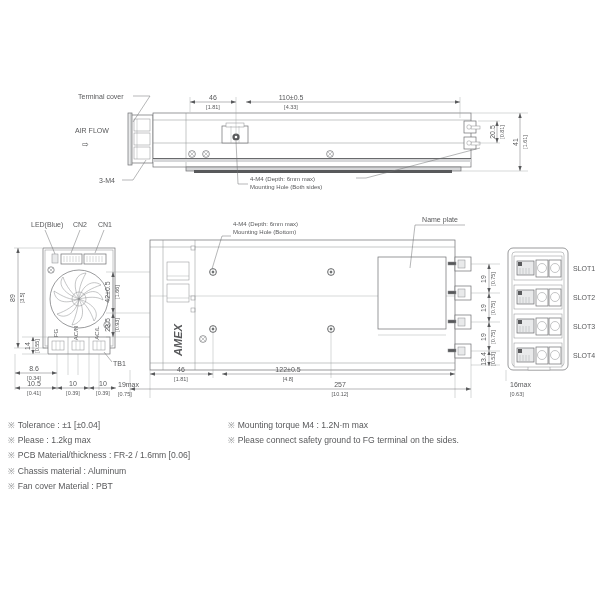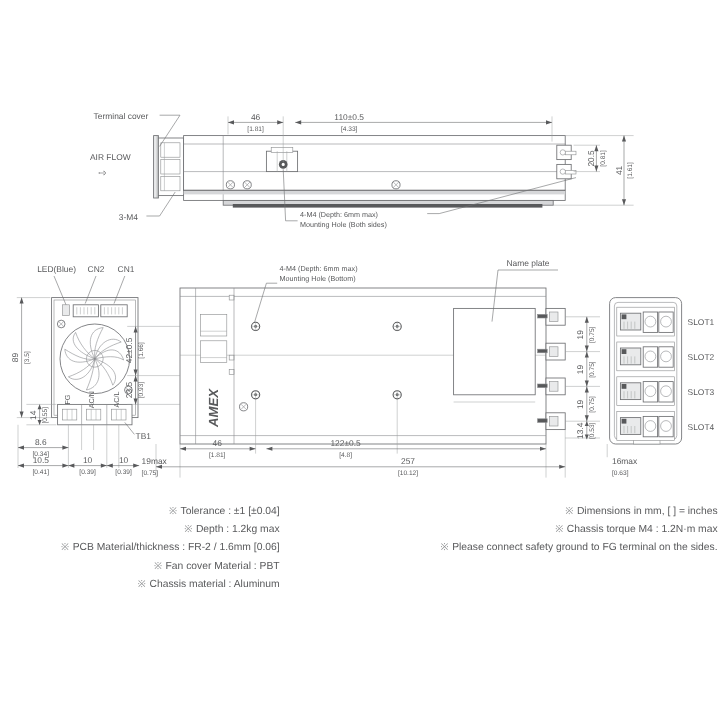--- a/index.html
+++ b/index.html
@@ -19,21 +19,21 @@
   .ln{stroke:#6d6e71;fill:none;stroke-width:0.7;}
   .lnthin{stroke:#8a8c8e;fill:none;stroke-width:0.5;}
   .lnmed{stroke:#58595b;fill:none;stroke-width:0.9;}
   .lndim{stroke:#6d6e71;fill:none;stroke-width:0.5;}
   .lnext{stroke:#9a9c9e;fill:none;stroke-width:0.4;}
   .lead{stroke:#6d6e71;fill:none;stroke-width:0.5;}
   .fillw{fill:#ffffff;}
   .fillg{fill:#e9eaeb;}
   .fillgg{fill:#d6d7d9;}
   .fillk{fill:#58595b;}
-  .notes{position:absolute;font-size:8.6px;line-height:14.2px;color:#58595b;text-align:right;}
+  .notes{position:absolute;font-size:8.6px;line-height:14.2px;color:#58595b;}
   #notes-left{left:8px;top:418px;width:225px;}
   #notes-right{left:228px;top:418px;width:370px;}
   .note-row{white-space:nowrap;}
   .note-mark{color:#8a8c8e;font-size:8px;margin-right:3px;}
 </style>
 </head>
 <body>
 
 <div id="sheet">
 <svg width="600" height="600" viewBox="0 0 600 600">
@@ -552,23 +552,22 @@
       <circle cx="555" cy="355" r="4.5" class="lnthin fillw"></circle>
       <text class="lbl t7" x="573" y="358">SLOT4</text>
     </g>
   </g>
 
 </svg>
 </div>
 
 <div class="notes" id="notes-left">
   <div class="note-row"><span class="note-mark">※</span><span>Tolerance : ±1 [±0.04]</span></div>
-  <div class="note-row"><span class="note-mark">※</span><span>Depth : 1.2kg max</span></div>
+  <div class="note-row"><span class="note-mark">※</span><span>Please : 1.2kg max</span></div>
   <div class="note-row"><span class="note-mark">※</span><span>PCB Material/thickness : FR-2 / 1.6mm [0.06]</span></div>
+  <div class="note-row"><span class="note-mark">※</span><span>Chassis material : Aluminum</span></div>
   <div class="note-row"><span class="note-mark">※</span><span>Fan cover Material : PBT</span></div>
-  <div class="note-row"><span class="note-mark">※</span><span>Chassis material : Aluminum</span></div>
 </div>
 
 <div class="notes" id="notes-right">
-  <div class="note-row"><span class="note-mark">※</span><span>Dimensions in mm, [  ] = inches</span></div>
-  <div class="note-row"><span class="note-mark">※</span><span>Chassis torque M4 : 1.2N·m max</span></div>
+  <div class="note-row"><span class="note-mark">※</span><span>Mounting torque M4 : 1.2N·m max</span></div>
   <div class="note-row"><span class="note-mark">※</span><span>Please connect safety ground to FG terminal on the sides.</span></div>
 </div>
 
 </body></html>

